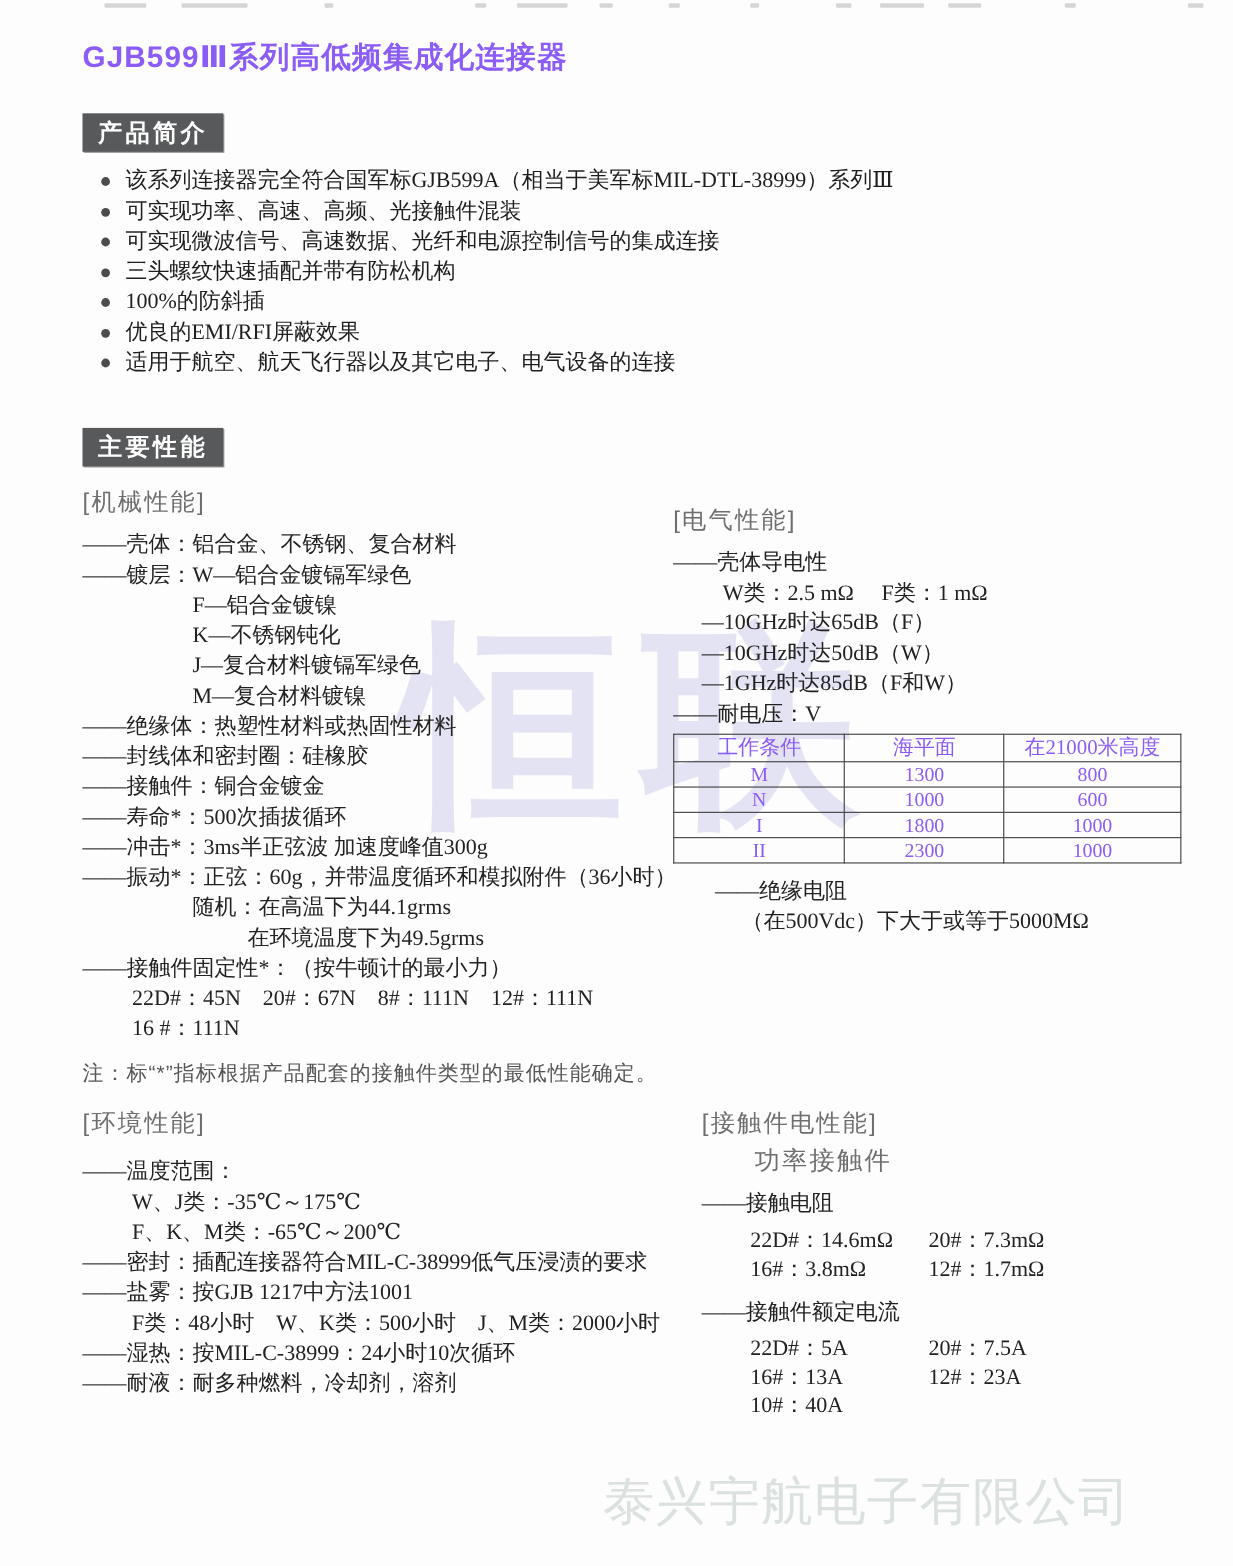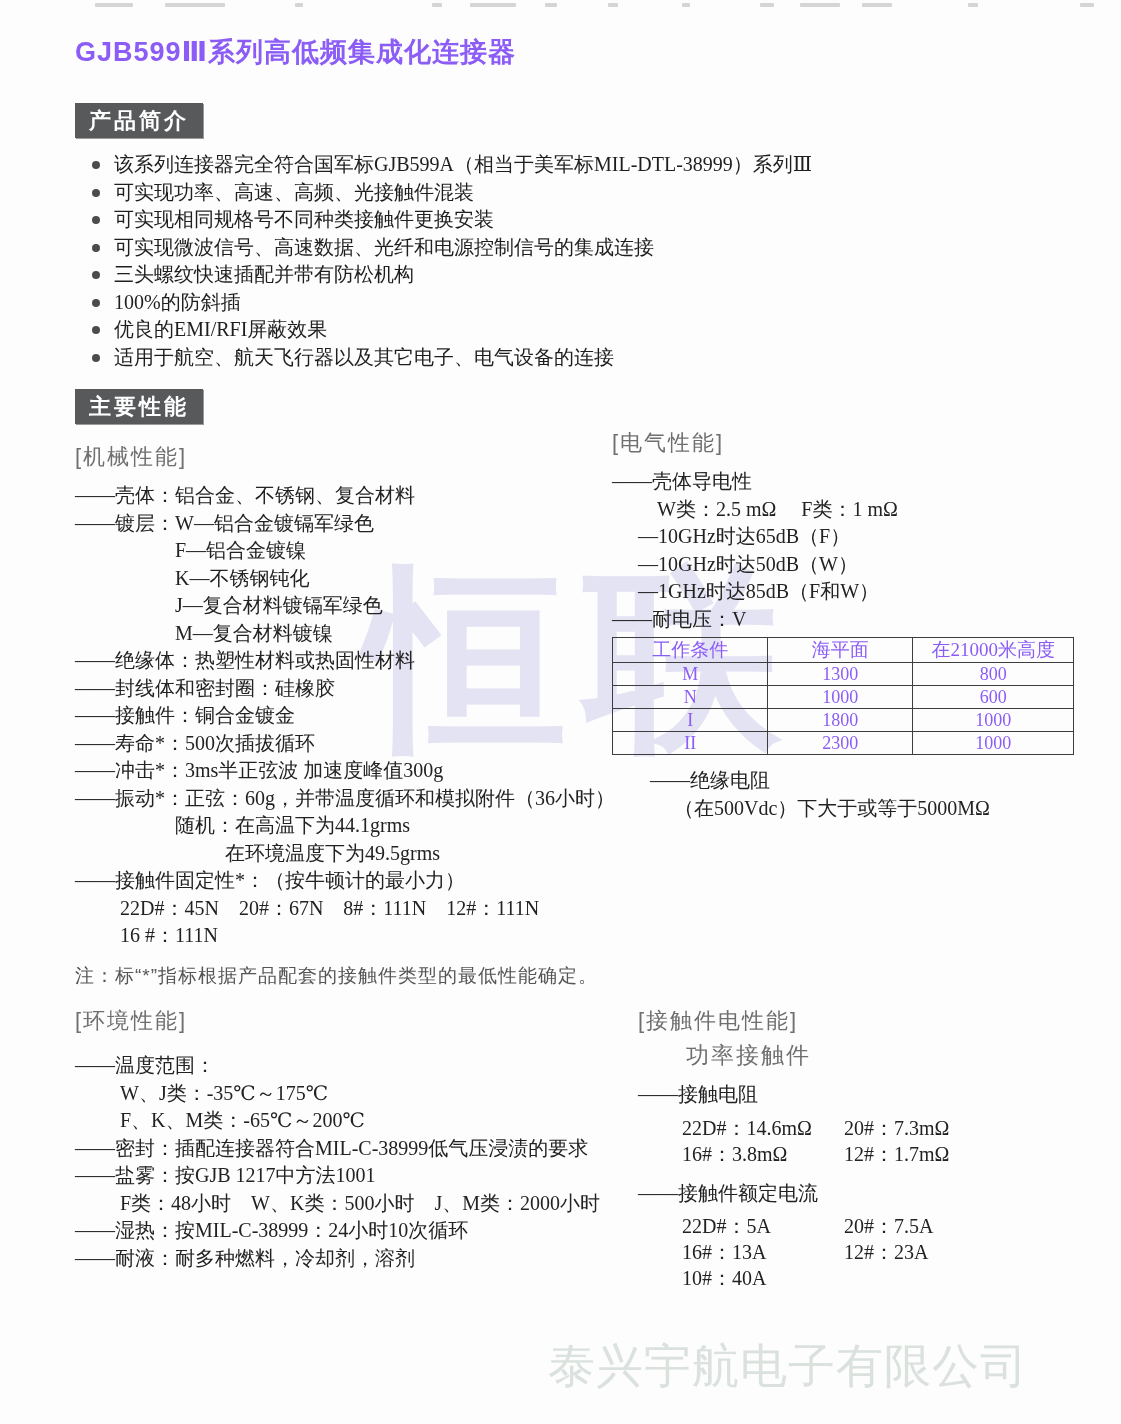--- a/index.html
+++ b/index.html
@@ -43,21 +43,21 @@
   
   .bullets{position:absolute;left:92px;top:151px;width:960px;}
   .bullets .li{display:flex;align-items:flex-start;height:27.5px;font-size:20px;line-height:27.5px;color:#1e1e1e;}
   .bullets .dot{flex:0 0 8px;width:8px;height:8px;border-radius:50%;background:#4c4c4c;margin:10px 14px 0 0;}
   
   .sub-heading{
     font-family:"Liberation Sans","DejaVu Sans",sans-serif;
     font-size:22px;color:#6f6f6f;letter-spacing:2px;line-height:26px;
   }
   .col-left{position:absolute;left:75px;top:444px;width:548px;}
-  .col-right{position:absolute;left:612px;top:430px;width:476px;}
+  .col-right{position:absolute;left:612px;top:460px;width:476px;}
   .env-sec{position:absolute;left:75px;top:1008px;width:570px;}
   .contact-sec{position:absolute;left:638px;top:1008px;width:470px;}
   .ln{font-size:20px;line-height:27.5px;color:#222222;white-space:nowrap;}
   .first-ln{margin-top:12px;}
   .i1{padding-left:100px;}
   .i1b{padding-left:45px;}
   .i2{padding-left:150px;}
   .idash{padding-left:26px;}
   .e1{padding-left:38px;}
   .e2{padding-left:62px;}
@@ -107,24 +107,20 @@
     <div class="badge intro">产品简介</div>
 
     <div class="bullets">
       <div class="li">
           <span class="dot"></span>
           <span>该系列连接器完全符合国军标GJB599A（相当于美军标MIL-DTL-38999）系列Ⅲ</span>
         </div>
       <div class="li">
           <span class="dot"></span>
           <span>可实现功率、高速、高频、光接触件混装</span>
-        </div>
-      <div class="li">
-          <span class="dot"></span>
-          <span>可实现相同规格号不同种类接触件更换安装</span>
         </div>
       <div class="li">
           <span class="dot"></span>
           <span>可实现微波信号、高速数据、光纤和电源控制信号的集成连接</span>
         </div>
       <div class="li">
           <span class="dot"></span>
           <span>三头螺纹快速插配并带有防松机构</span>
         </div>
       <div class="li">

